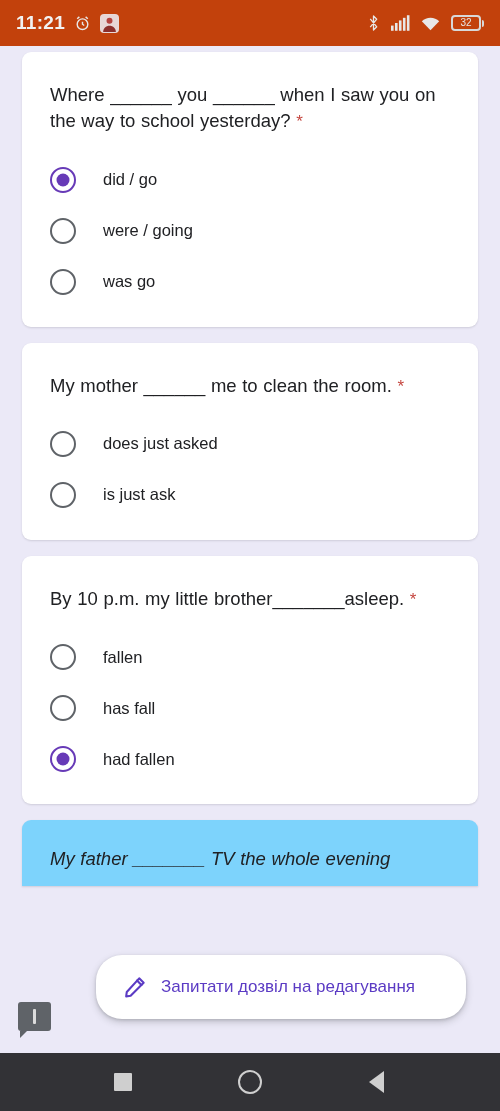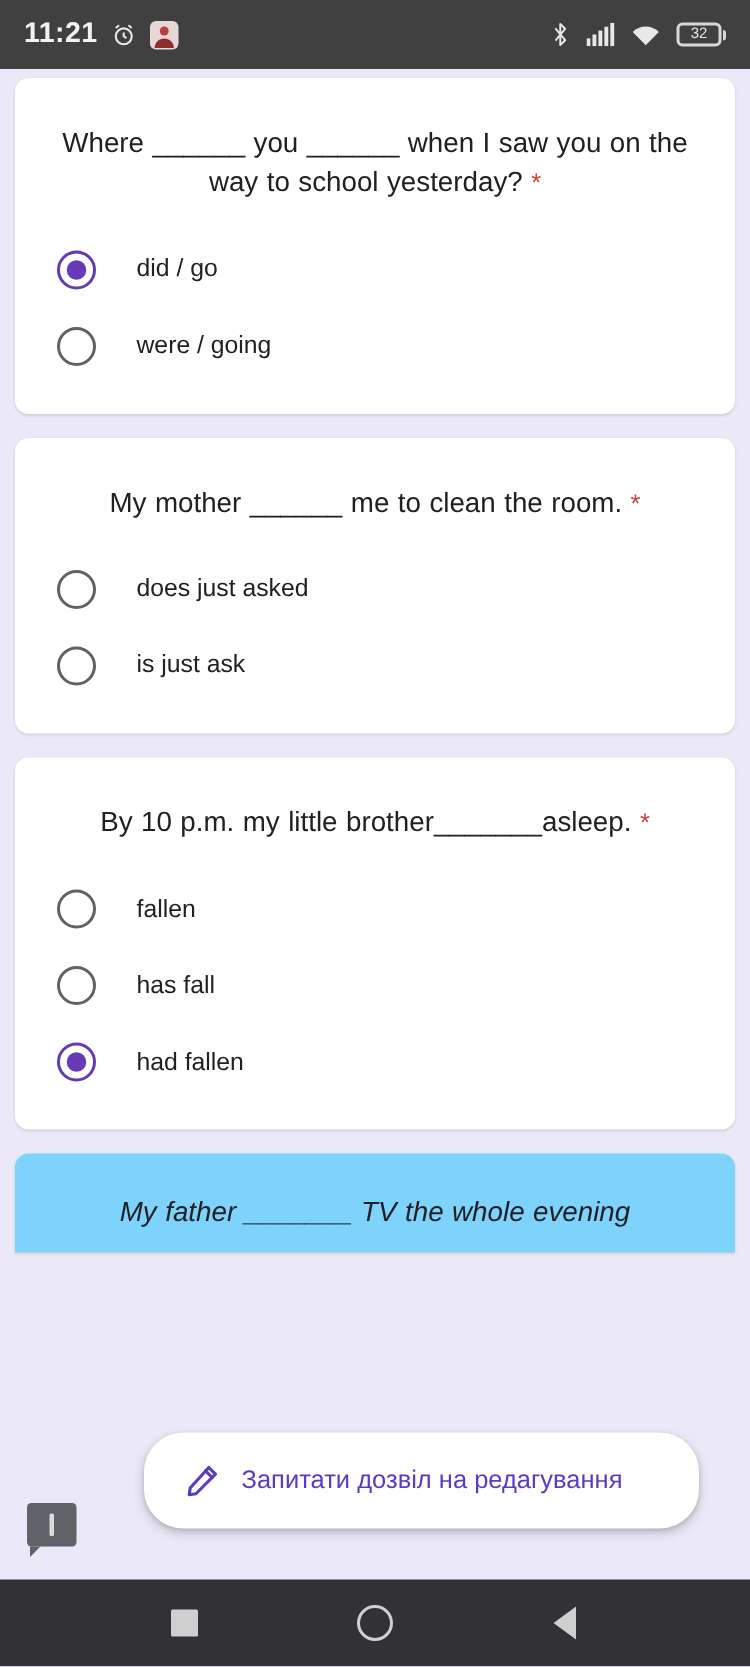--- a/index.html
+++ b/index.html
@@ -13,21 +13,21 @@
     position:relative;
     width:500px; height:1111px;
     background:#ebe9f7;
     overflow:hidden;
   }
 
   
   #statusbar {
     position:absolute; top:0; left:0;
     width:500px; height:46px;
-    background:#404040;
+    background:#c2410c;
     display:flex; align-items:center;
     padding:16px 16px;
     color:#ffffff;
   }
   .sb-left { display:flex; align-items:center; gap:9px; }
   .sb-time {
     font-size:19px; font-weight:bold;
     letter-spacing:.3px; color:#f2f2f2;
   }
   .sb-right {
@@ -56,22 +56,21 @@
   .batt-cap {
     width:2px; height:7px; background:#d8d8d8;
     border-radius:0 2px 2px 0; margin-left:1px;
   }
 
   
   #content {
     position:absolute; top:46px; left:0;
     width:500px; height:1007px;
     background:#ebe9f7;
-    padding:0 10px;
-    text-align:center;
+    padding:0 22px;
   }
   .card {
     background:#ffffff;
     border-radius:9px;
     margin-bottom:16px;
     padding:30px 28px 26px 28px;
     box-shadow:0 1px 2px rgba(60,64,67,.16);
   }
   .card:first-child { margin-top:6px; }
 
@@ -265,20 +264,24 @@
       </div>
       <div class="options">
         <div class="opt">
           <span class="radio checked"></span>
           <span class="opt-label">did / go</span>
         </div>
         <div class="opt">
           <span class="radio"></span>
           <span class="opt-label">were / going</span>
         </div>
+        <div class="opt">
+          <span class="radio"></span>
+          <span class="opt-label">was go</span>
+        </div>
       </div>
     </div>
 
     <div class="card">
       <div class="q-text">
         <span>My mother ______ me to clean the room.</span>
         <span class="req-star">*</span>
       </div>
       <div class="options">
         <div class="opt">

